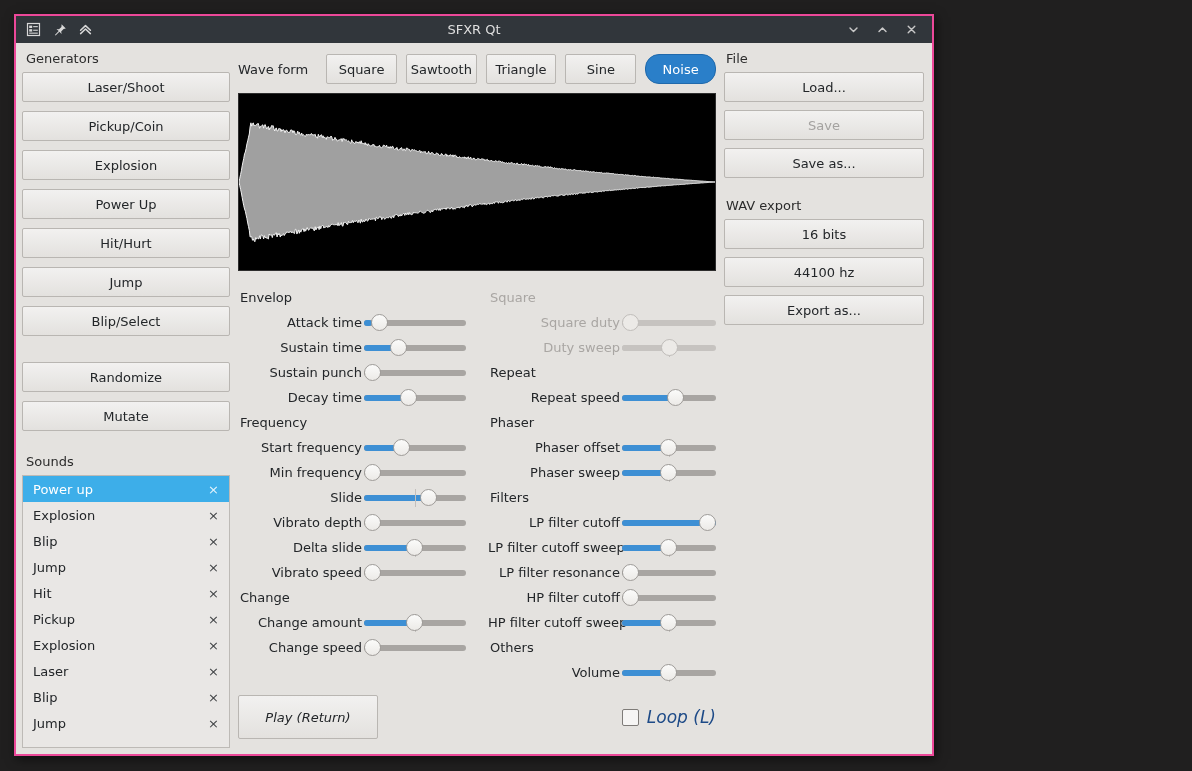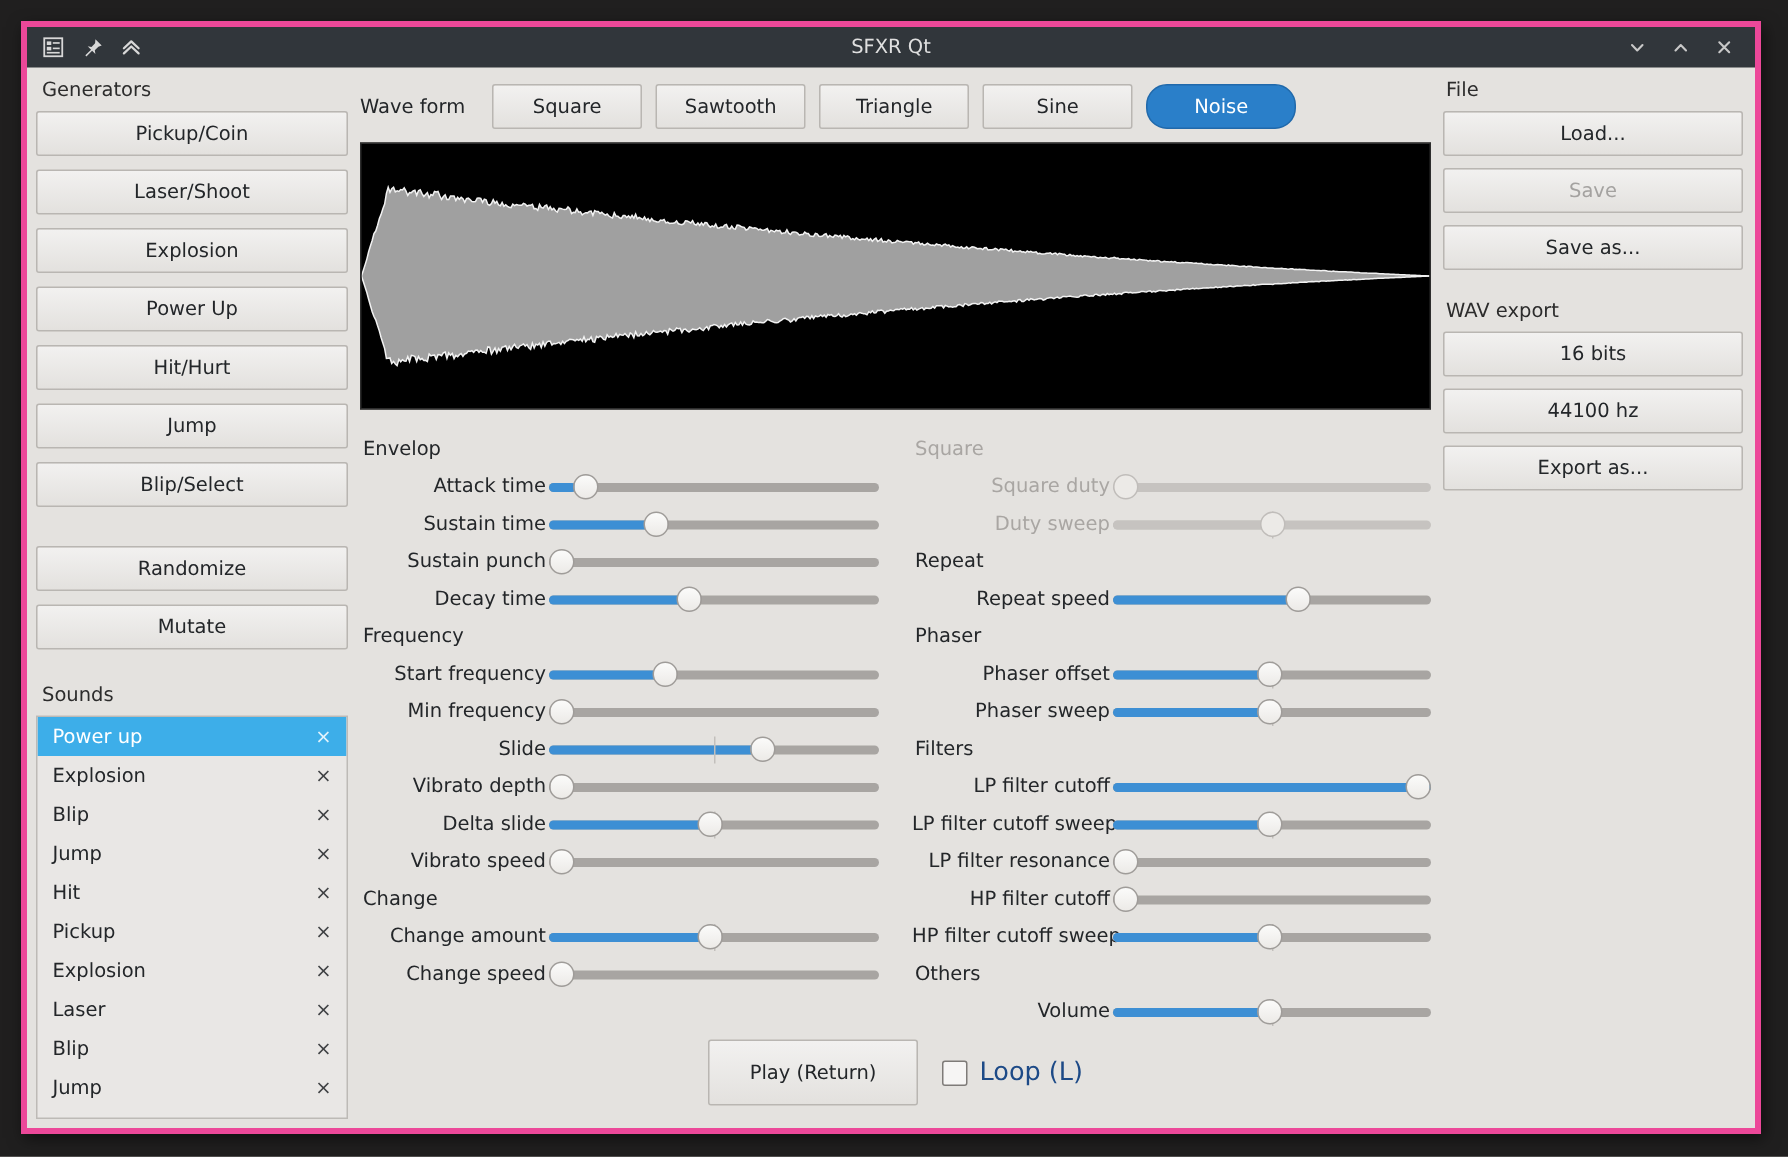--- a/index.html
+++ b/index.html
@@ -8,23 +8,23 @@
     width: 1192px; height: 771px;
     background: #201f1f;
     font-family: "DejaVu Sans", "Liberation Sans", sans-serif;
     overflow: hidden;
   }
 
   
   #window {
     position: absolute;
     left: 14px; top: 14px;
-    width: 1160px; height: 742px;
+    width: 920px; height: 742px;
     background: #e4e2df;
-    border: 4px solid #ec4899;
+    border: 2px solid #ec4899;
     box-shadow: 2px 3px 10px rgba(0,0,0,0.55);
     display: flex; flex-direction: column;
   }
 
   
   #titlebar {
     height: 27px; flex: 0 0 27px;
     background: #31363b;
     display: flex; align-items: center;
     position: relative;
@@ -176,22 +176,23 @@
     border-radius: 50%;
     background: linear-gradient(to bottom, #fbfbfa, #eceae7);
     border: 1px solid #9f9c99;
     cursor: pointer;
   }
   .slider-row.dim .sl-handle { border-color: #c0bdba; background: #eceae7; }
 
   
   #playbar {
     height: 62px; flex: 0 0 62px;
-    display: flex; align-items: center; justify-content: center;
+    display: flex; align-items: center; justify-content: space-between;
     gap: 16px;
+    font-style: italic;
   }
   #play-btn {
     width: 140px; height: 44px;
     display: flex; align-items: center; justify-content: center;
     background: linear-gradient(to bottom, #f2f1f0 0%, #e3e1de 100%);
     border: 1px solid #b9b6b2; border-radius: 2px;
     font-size: 13px; color: #232629; cursor: pointer;
   }
   #loop-wrap { display: flex; align-items: center; gap: 8px; cursor: pointer; }
   #loop-box {
@@ -254,22 +255,22 @@
         </svg>
       </div>
     </div>
   </div>
 
   <div id="content">
 
     <div id="col-left">
       <div class="group-title">Generators</div>
       <div id="generator-buttons">
+          <div class="btn">Laser/Shoot</div>
           <div class="btn">Pickup/Coin</div>
-          <div class="btn">Laser/Shoot</div>
           <div class="btn">Explosion</div>
           <div class="btn">Power Up</div>
           <div class="btn">Hit/Hurt</div>
           <div class="btn">Jump</div>
           <div class="btn">Blip/Select</div>
         </div>
       <div id="extra-buttons">
           <div class="btn spacer-top">Randomize</div>
           <div class="btn">Mutate</div>
         </div>

